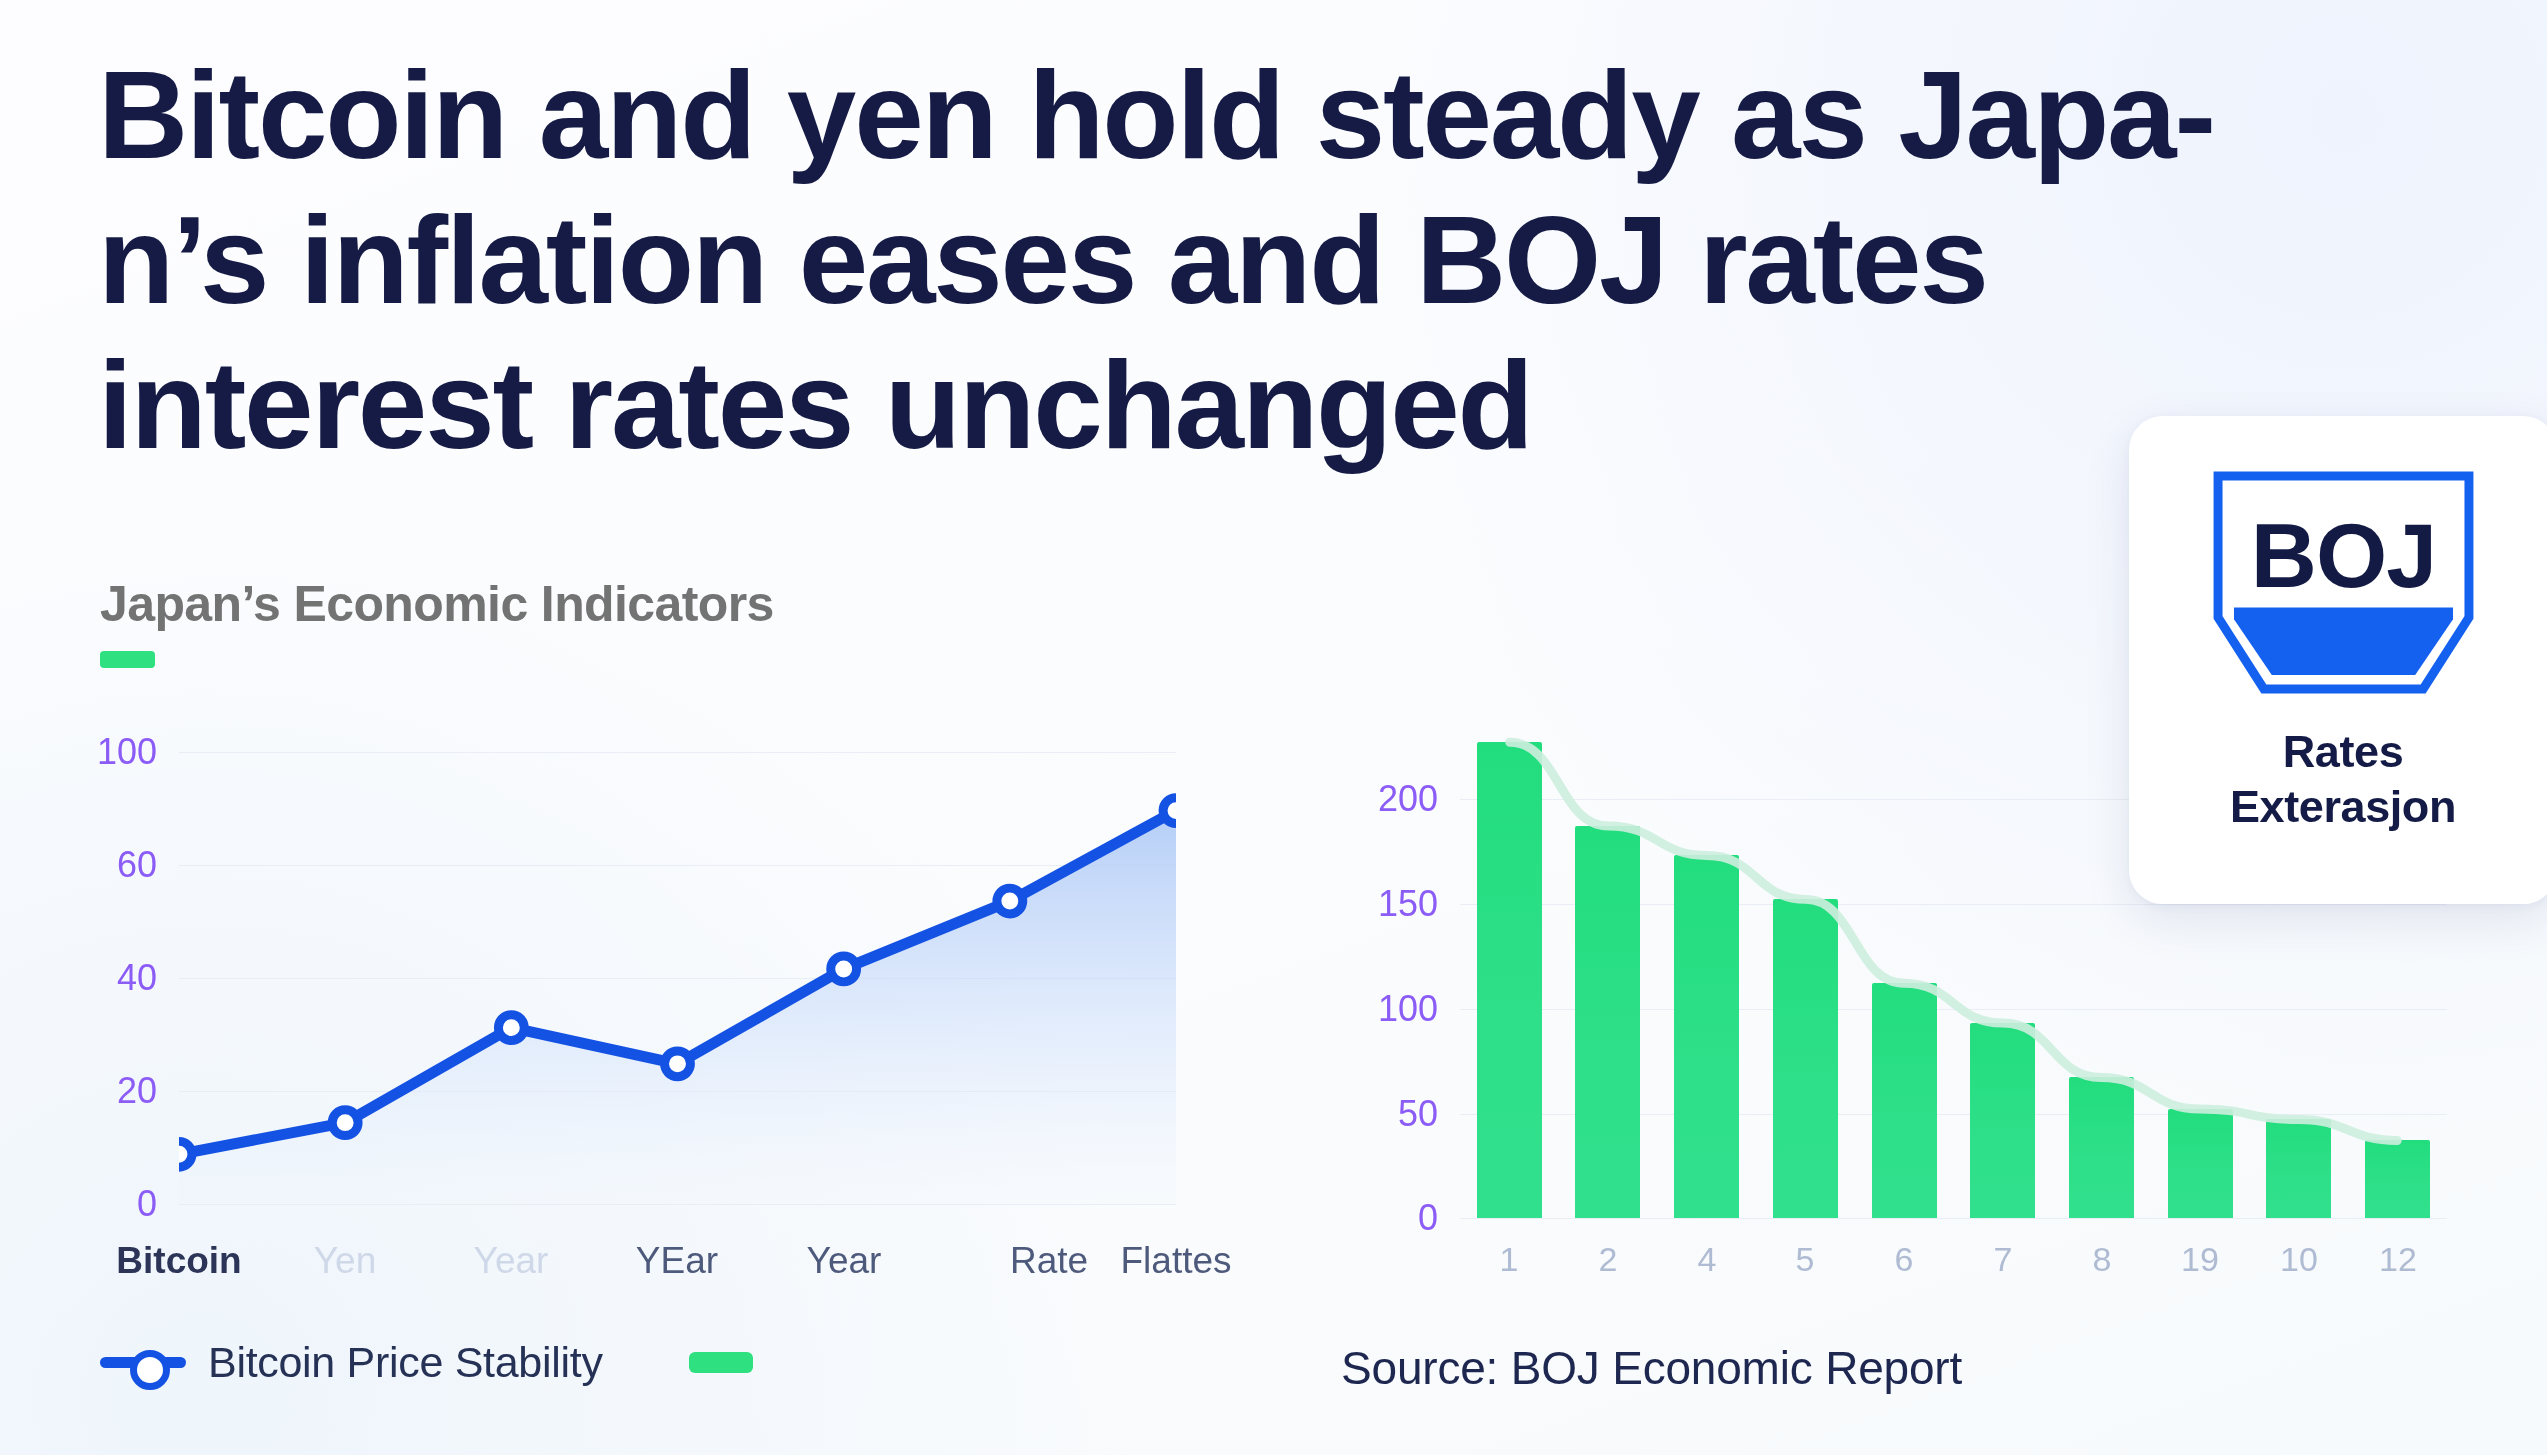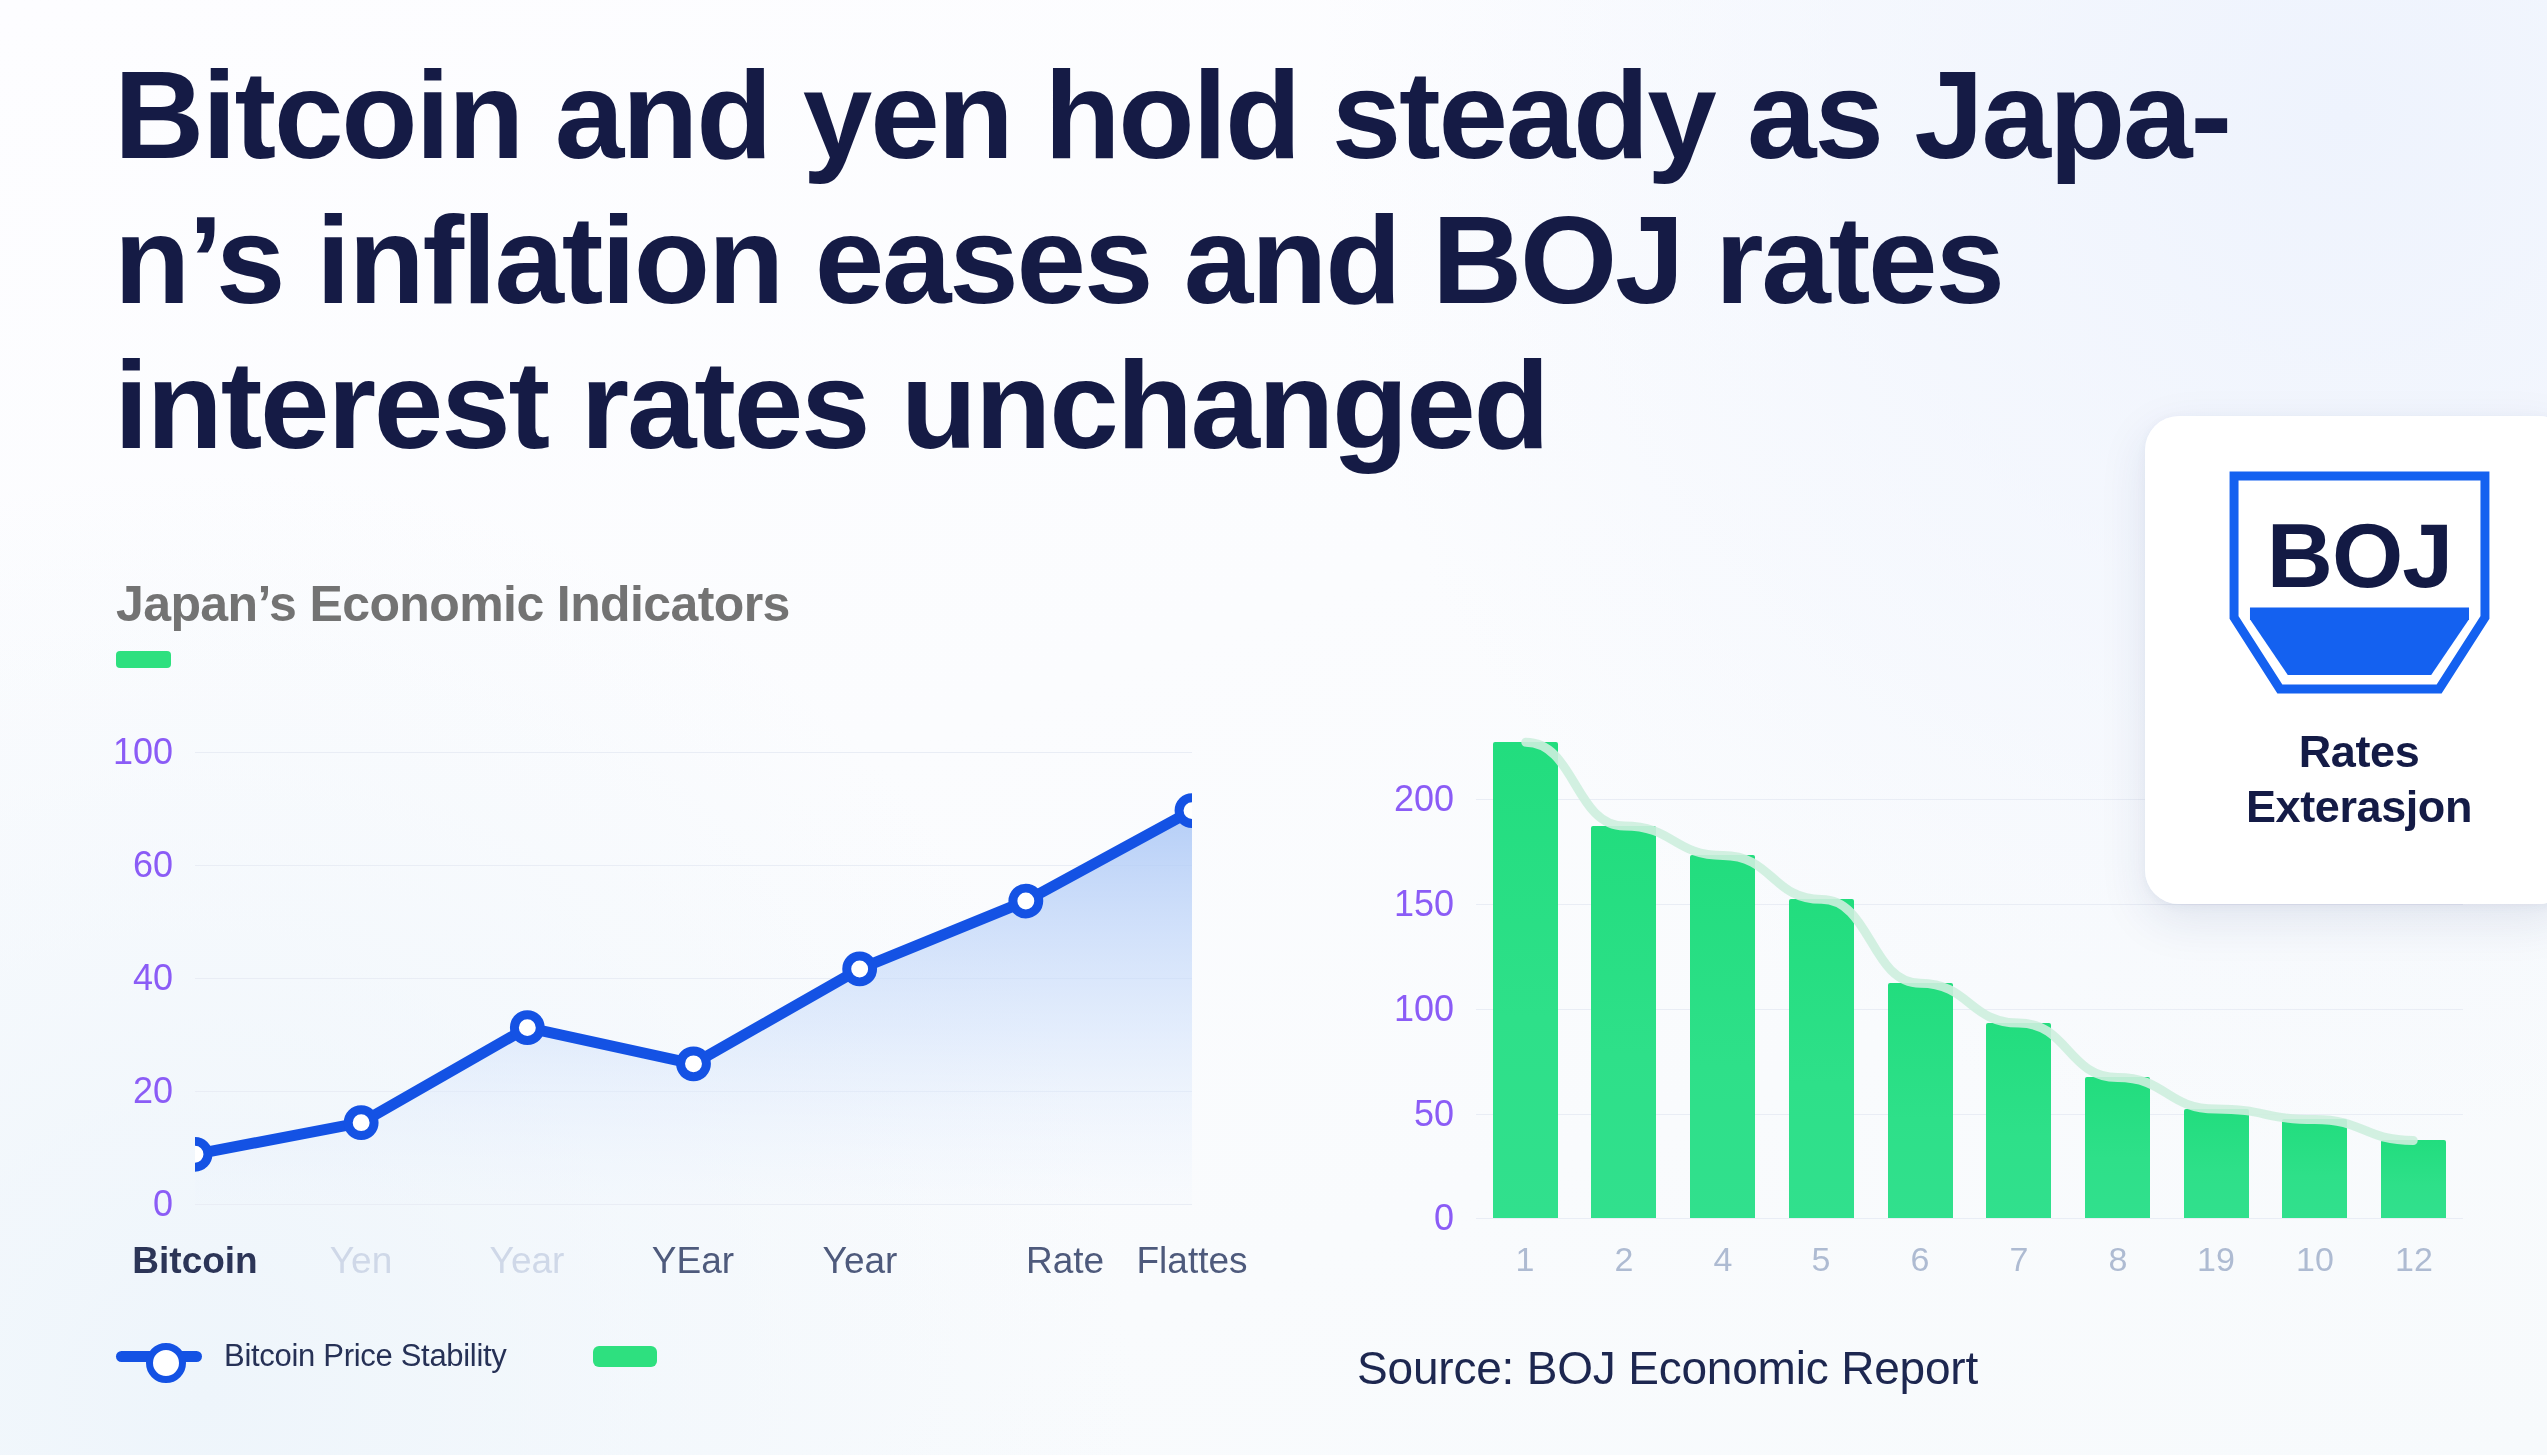--- a/index.html
+++ b/index.html
@@ -8,21 +8,21 @@
   body {
     font-family:"Liberation Sans", sans-serif;
     background:
       radial-gradient(circle at 92% 8%, #eef3fd 0%, rgba(238,243,253,0) 38%),
       radial-gradient(circle at 8% 96%, #eef5fb 0%, rgba(238,245,251,0) 34%),
       linear-gradient(160deg, #fdfdff 0%, #fbfcfe 45%, #f7fafc 100%);
     color:#10183f;
     overflow:hidden;
     position:relative;
   }
-  #stage { position:relative; width:2030px; height:1456px;margin-left:16px; }
+  #stage { position:relative; width:2030px; height:1456px; }
 
   
   .headline {
     position:absolute; left:98px; top:42px; width:2348px;
     font-size:125px; line-height:1.16; font-weight:700;
     letter-spacing:-2.2px; color:#151b45;
     font-family:"Liberation Sans", sans-serif;
   }
   .headline .hl-line { display:block; white-space:nowrap; }
 
@@ -63,21 +63,21 @@
 
   
   .xtick.solid { color:#2c3557; font-weight:700; }
   .xtick.norm  { color:#4e5a7c; font-weight:400; }
   .xtick.faint { color:#cfd8e8; font-weight:400; }
   .xtick.num   { color:#aebbd2; font-weight:400; font-size:34px; }
 
   
   .legend { position:absolute; left:100px; top:1338px; display:flex; align-items:center; gap:86px; }
   .leg-item { display:flex; align-items:center; gap:22px; }
-  .leg-label { font-size:31px; color:#263156; letter-spacing:-0.3px; }
+  .leg-label { font-size:43px; color:#263156; letter-spacing:-0.3px; }
   .leg-line { width:86px; height:11px; background:#1452e4; border-radius:6px; position:relative; }
   .leg-line::after {
     content:""; position:absolute; left:50%; top:50%;
     width:26px; height:26px; margin:-13px 0 0 -13px;
     border:7px solid #1452e4; background:#ffffff; border-radius:50%;
   }
   .leg-swatch { width:64px; height:21px; border-radius:6px; background:#2ee07f; }
 
   
   .source {

